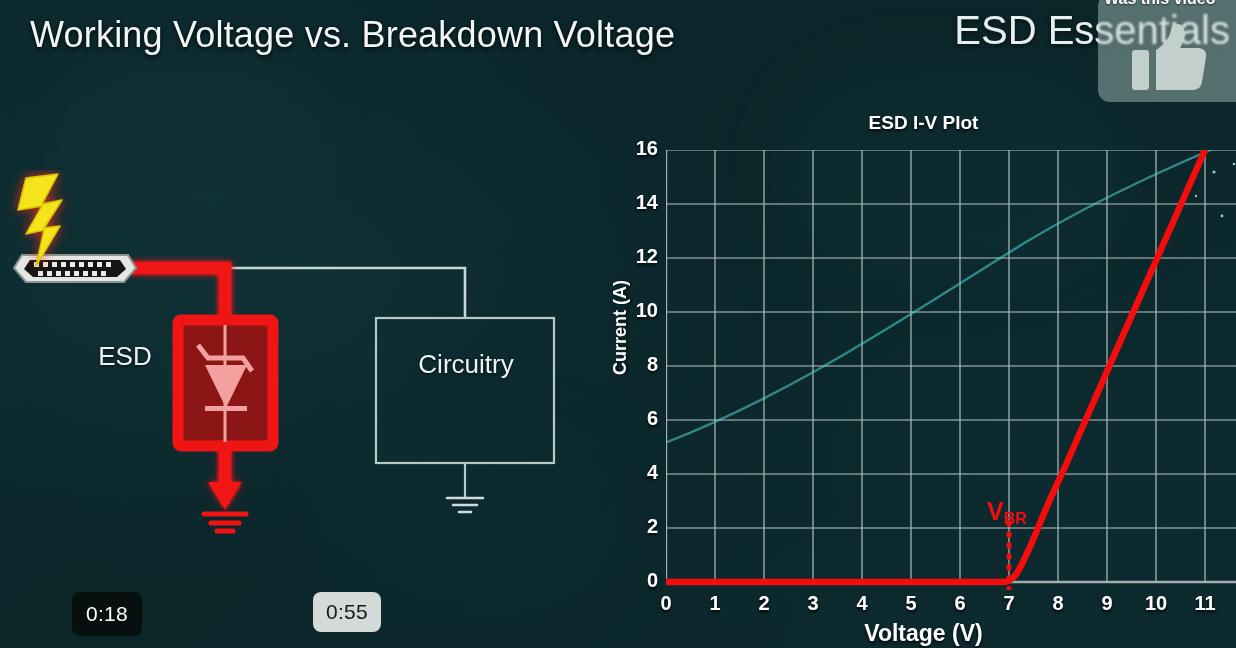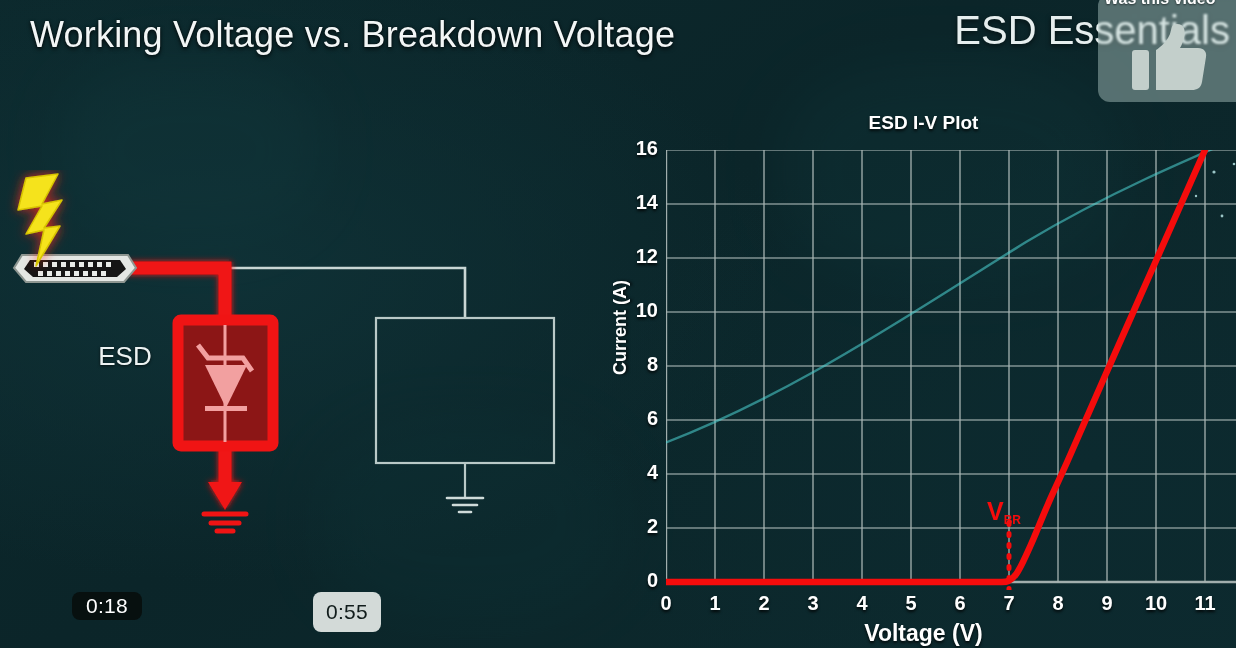--- a/index.html
+++ b/index.html
@@ -90,21 +90,21 @@
   }
   .ytick { width: 40px; text-align: right; }
   .xtick { width: 40px; text-align: center; }
 
   
   .badge {
     position: absolute; border-radius: 8px;
     display: flex; align-items: center; justify-content: center;
     font-size: 21px; letter-spacing: .3px;
   }
-  #badge-a { left: 72px; top: 592px; width: 70px; height: 28px; background: #07100f; color: #ffffff; }
+  #badge-a { left: 72px; top: 592px; width: 70px; height: 44px; background: #07100f; color: #ffffff; }
   #badge-b { left: 313px; top: 592px; width: 68px; height: 40px; background: #d3dad8; color: #111c1b; }
 </style>
 </head>
 <body>
 
 <div id="stage">
 
   <div class="bgblob" style="left:60px;top:60px;width:260px;height:180px;background:#12383c;"></div>
   <div class="bgblob" style="left:320px;top:420px;width:300px;height:200px;background:#0e3135;"></div>
   <div class="bgblob" style="left:780px;top:60px;width:340px;height:220px;background:#103438;"></div>
@@ -204,20 +204,21 @@
 
       <g filter="url(#boltglow)">
         <path d="M26 8 L58 4 L42 34 L62 30 L44 58 L60 56 L36 96 L44 60 L26 64 L42 36 L18 40 Z" fill="#f5e31a" stroke="#d8c400" stroke-width="1.5" stroke-linejoin="round"></path>
       </g>
     </svg>
 
     <div class="label-text" id="esd-label">
       <div>ESD</div>
     </div>
     <div class="label-text" id="protected-label">
+      <div>Circuitry</div>
     </div>
   </div>
 
   <div id="chart">
     <div id="chart-title">ESD I-V Plot</div>
     <div id="ylabel">Current (A)</div>
     <div id="xlabel">Voltage (V)</div>
 
     <div id="yticks">
         <div class="tick ytick" style="left: 25px; top: 457px;">0</div>
@@ -290,20 +291,20 @@
       </g>
 
       <g id="vbr-line">
           <line x1="343" y1="372.6" x2="343" y2="440" stroke="#f50c0c" stroke-width="5" stroke-dasharray="2 9" stroke-linecap="round"></line>
         </g>
 
       <path id="iv-curve" fill="none" stroke="#f50c0c" stroke-width="6.5" stroke-linejoin="round" stroke-linecap="round" d="M 0 432 C 8.166666666666666 432, 32.66666666666667 432, 49 432 C 65.33333333333333 432, 81.66666666666667 432, 98 432 C 114.33333333333333 432, 130.66666666666666 432, 147 432 C 163.33333333333334 432, 179.66666666666666 432, 196 432 C 212.33333333333334 432, 228.66666666666666 432, 245 432 C 261.3333333333333 432, 279.3 432, 294 432 C 308.7 432, 325.0333333333333 432.225, 333.2 432 C 341.3666666666667 431.775, 340.14166666666665 432, 343 430.65 C 345.85833333333335 429.29999999999995, 347.90000000000003 427.275, 350.35 423.9 C 352.8 420.525, 354.84166666666664 416.25, 357.7 410.4 C 360.55833333333334 404.54999999999995, 363.4166666666667 398.25, 367.5 388.8 C 371.5833333333333 379.35, 376.48333333333335 366.75, 382.2 353.7 C 387.91666666666663 340.65, 391.99999999999994 332.55, 401.79999999999995 310.5 C 411.59999999999997 288.45, 426.3 254.70000000000002, 441 221.4 C 455.7 188.1, 473.6666666666667 147.6, 490 110.69999999999999 C 506.3333333333333 73.79999999999998, 530.8333333333334 18.45, 539 0"></path>
     </svg>
 
     <div id="vbr-label" style="position: absolute; left: 394px; top: 384.6px; color: rgb(245, 12, 12); font-weight: bold; white-space: nowrap;">
-      <span style="font-size:25px;">V</span><span style="font-size:12px; vertical-align:sub;">BR</span>
+      <span style="font-size:25px;">V</span><span style="font-size:16px; vertical-align:sub;">BR</span>
     </div>
   </div>
 
   <div class="badge" id="badge-a">0:18</div>
   <div class="badge" id="badge-b">0:55</div>
 
 </div>
 
 </body></html>

